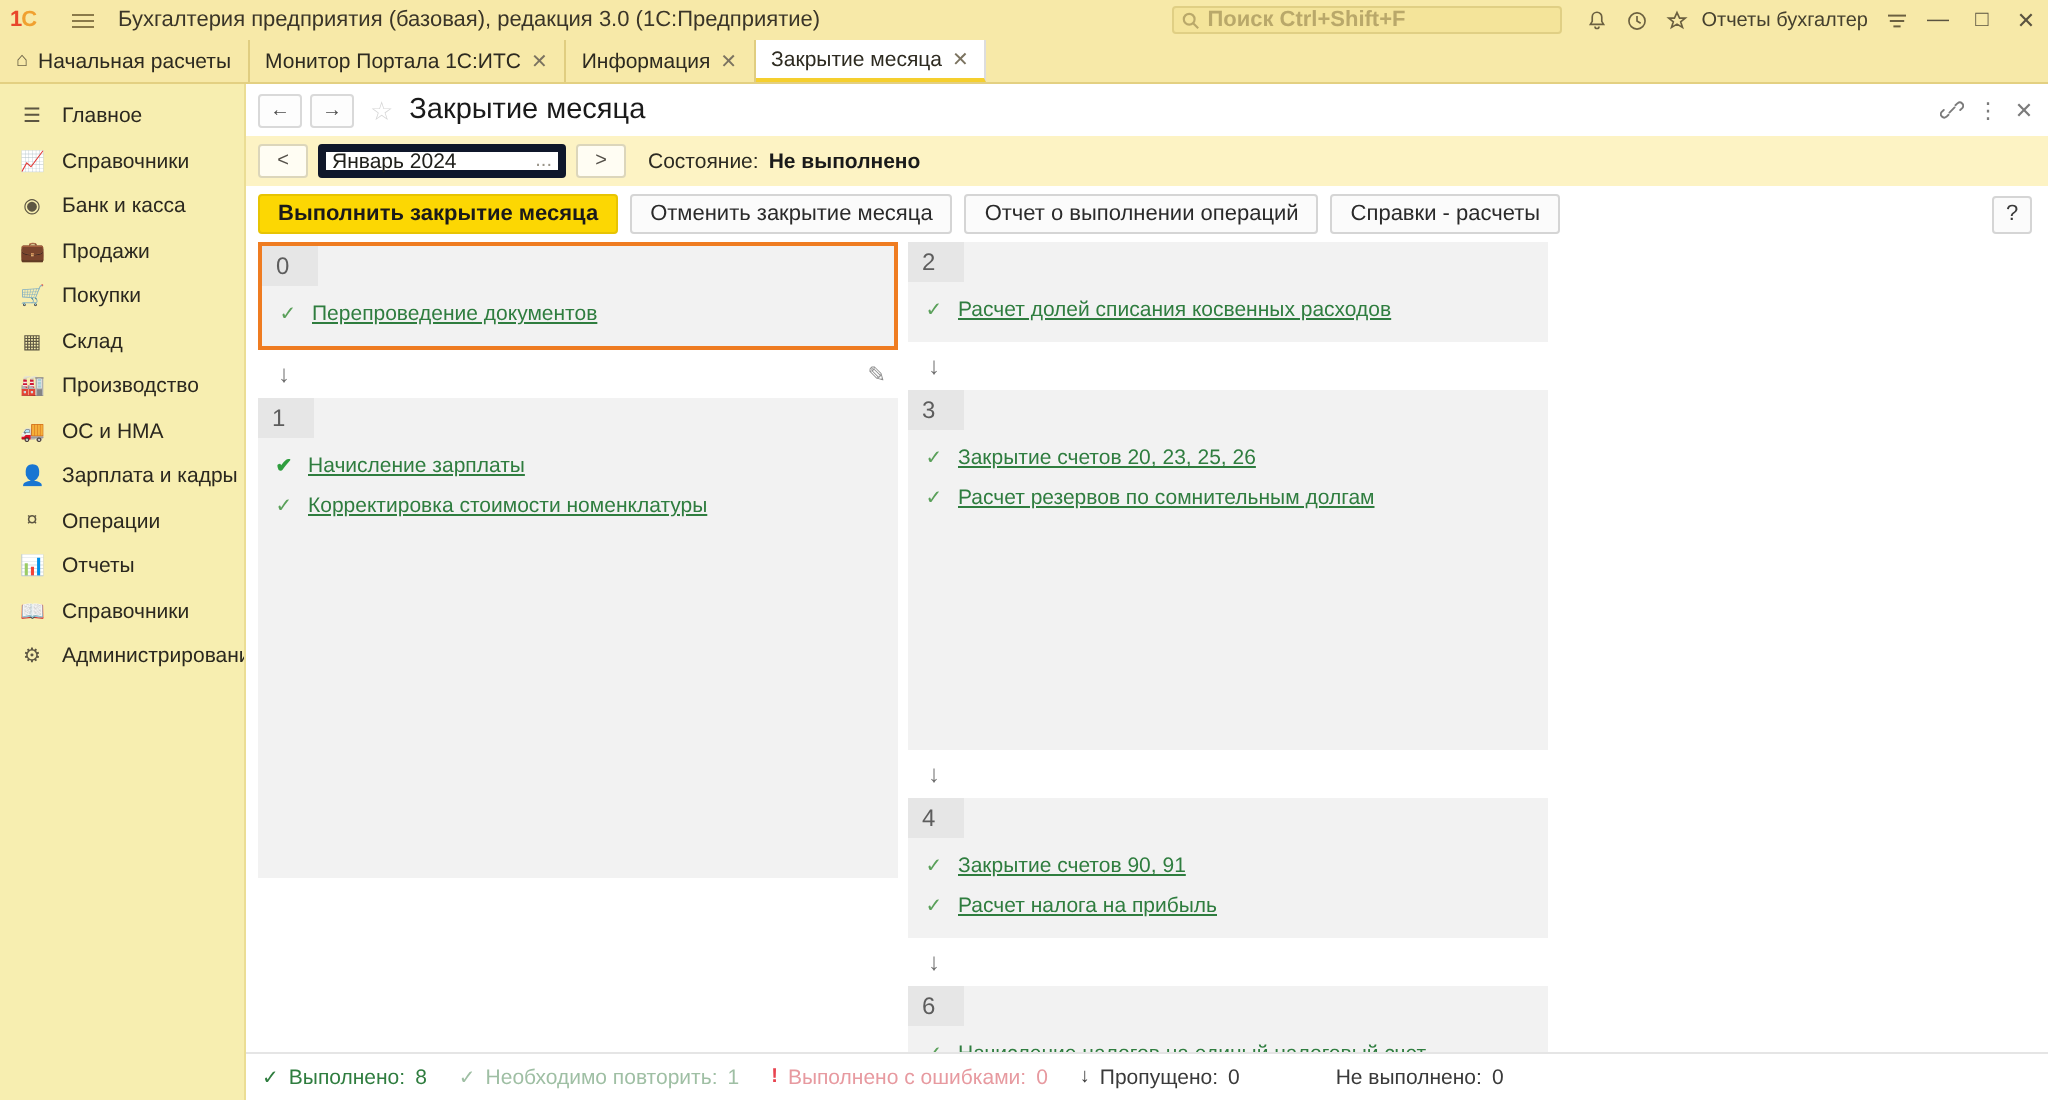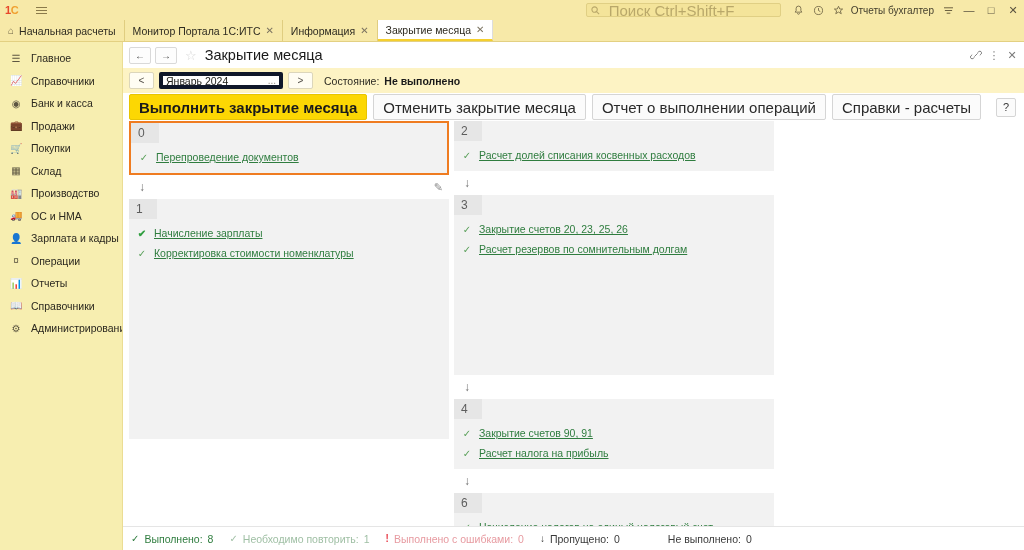--- a/index.html
+++ b/index.html
@@ -24,21 +24,21 @@
   }
   .logo1c span.dot { color: #f0a030; }
   .burger { width: 16px; display: flex; flex-direction: column; gap: 2px; align-items: center; margin-left: 2px;}
   .burger i { display: block; width: 11px; height: 1px; background: #8a7a4a; }
   .app-title { margin-left: 10px; font-size: 11px; color: #3a3528; white-space: nowrap; }
   .tb-right { position: absolute; right: 0; top: 0; height: 20px; display: flex; align-items: center; }
   .searchbox {
     width: 195px; height: 14px; background: #f4e49a; border: 1px solid #e0cf84;
     border-radius: 2px; display: flex; align-items: center; padding: 0 4px; margin-right: 8px;
   }
-  .searchbox .ph { color: #b9a86a; font-size: 15px; margin-left: 9px; }
+  .searchbox .ph { color: #b9a86a; font-size: 11px; margin-left: 4px; font-weight: bold; }
   .tb-icon { width: 20px; height: 20px; display: flex; align-items: center; justify-content: center;
     color: #6b6040; font-size: 11px; }
   .user-name { font-size: 10px; color: #4a4staff; color: #45402e; margin: 0 4px 0 2px; white-space: nowrap; }
   .win-btn { width: 22px; height: 20px; display: flex; align-items: center; justify-content: center;
     color: #5a5340; font-size: 11px; }
 
   
   .tabstrip {
     height: 22px; flex: 0 0 22px; background: #f7e9a8; display: flex; align-items: flex-end;
     border-bottom: 1px solid #e3d082;
@@ -91,22 +91,22 @@
     width: 124px; height: 17px; background: #ffffff; border: 4px solid #0f172a; border-radius: 2px;
     display: flex; align-items: center; padding: 0 3px; font-size: 10.5px; color: #20201c;
     justify-content: space-between;
   }
   .period-field .ell { color: #9a958a; font-size: 10px; }
   .state-lbl { font-size: 10.5px; color: #2c2a22; margin-left: 6px; }
   .state-val { font-size: 10.5px; font-weight: bold; color: #1a1a1a; }
 
   .btn-bar { height: 28px; display: flex; align-items: center; padding: 0 6px; gap: 6px; position: relative; }
   .btn {
-    height: 26px; border: 1px solid #d5d5d5; background: #fbfbfb; border-radius: 2px;
-    display: flex; align-items: center; padding: 0 9px; font-size: 15px; color: #2a2a2a; white-space: nowrap;
+    height: 20px; border: 1px solid #d5d5d5; background: #fbfbfb; border-radius: 2px;
+    display: flex; align-items: center; padding: 0 9px; font-size: 11px; color: #2a2a2a; white-space: nowrap;
   }
   .btn.primary { background: #fcd703; border: 1px solid #e7c403; font-weight: bold; color: #1a1a1a; }
   .help-btn {
     position: absolute; right: 8px; width: 20px; height: 19px; border: 1px solid #d5d5d5;
     background: #fbfbfb; border-radius: 2px; display: flex; align-items: center; justify-content: center;
     font-size: 11px; color: #3a3a3a;
   }
 
   .board { flex: 1; position: relative; padding: 0 6px; overflow: hidden; }
   .col { position: absolute; top: 0; width: 320px; }
@@ -150,20 +150,21 @@
 
 <div class="app">
 
   <div class="titlebar">
     <div class="logo1c">1<span class="dot">C</span></div>
     <div class="burger">
         <i></i>
         <i></i>
         <i></i>
       </div>
+    <div class="app-title">Бухгалтерия предприятия (базовая), редакция 3.0  (1С:Предприятие)</div>
 
     <div class="tb-right">
       <div class="searchbox">
         <svg width="9" height="9" viewBox="0 0 10 10">
           <circle cx="4" cy="4" r="3" fill="none" stroke="#b9a86a" stroke-width="1.2"></circle>
           <line x1="6.2" y1="6.2" x2="9" y2="9" stroke="#b9a86a" stroke-width="1.2"></line>
         </svg>
         <span class="ph">Поиск Ctrl+Shift+F</span>
       </div>
       <div class="tb-icon">

